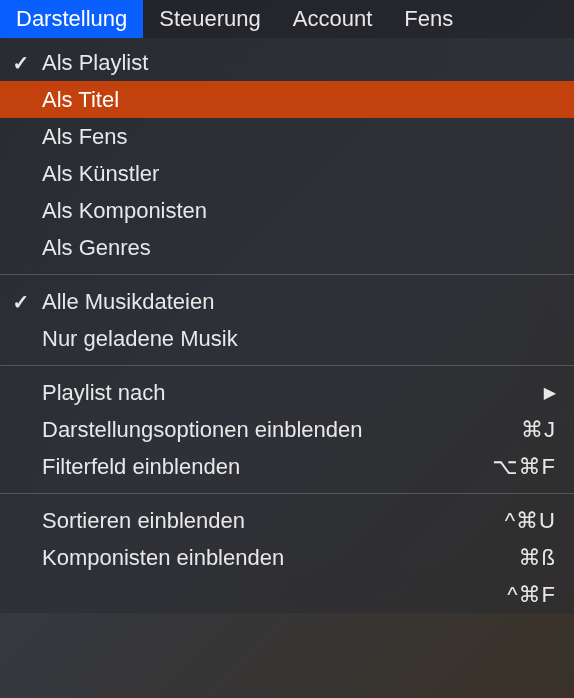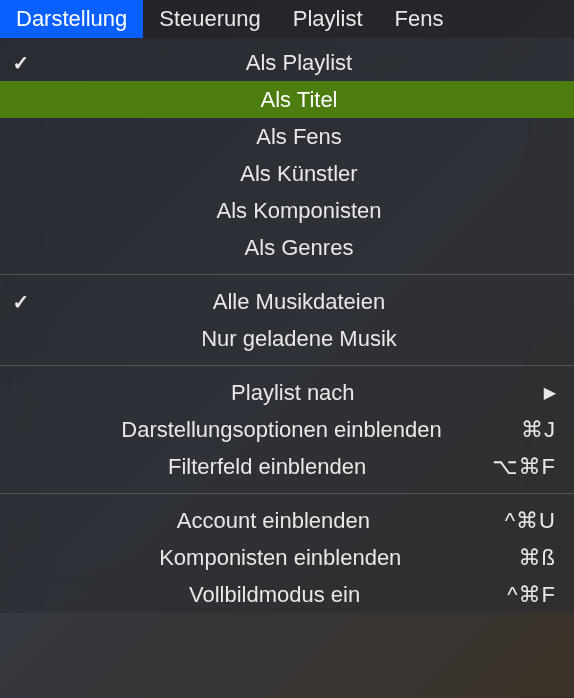--- a/index.html
+++ b/index.html
@@ -40,38 +40,37 @@
       padding-top: 6px;
     }
     .menu-item {
       display: flex;
       align-items: center;
       height: 37px;
       padding-right: 18px;
       position: relative;
     }
     .menu-item.highlighted {
-      background: #4d7c0f;
+      background: #c2410c;
       color: #fff;
     }
     .check-col {
       width: 42px;
       display: flex;
       justify-content: center;
       align-items: center;
       flex-shrink: 0;
     }
     .checkmark {
       font-size: 20px;
       font-weight: bold;
     }
     .menu-label {
       flex: 1;
       white-space: nowrap;
-      text-align: center;
     }
     .shortcut {
       margin-left: auto;
       white-space: nowrap;
       letter-spacing: 1px;
       text-align: right;
       font-size: 22px;
     }
     .submenu-arrow {
       margin-left: auto;
@@ -87,21 +86,21 @@
 <body>
 
 <div class="menubar">
   <div class="menubar-item active">
     <span>Darstellung</span>
   </div>
   <div class="menubar-item">
     <span>Steuerung</span>
   </div>
   <div class="menubar-item">
-    <span>Playlist</span>
+    <span>Account</span>
   </div>
   <div class="menubar-item">
     <span>Fens</span>
   </div>
 </div>
 
 <div class="dropdown">
 
   <div class="menu-item">
     <span class="check-col">
@@ -158,27 +157,26 @@
   <div class="menu-item">
     <span class="check-col"></span>
     <span class="menu-label">Filterfeld einblenden</span>
     <span class="shortcut">⌥⌘F</span>
   </div>
 
   <div class="separator"></div>
 
   <div class="menu-item">
     <span class="check-col"></span>
-    <span class="menu-label">Account einblenden</span>
+    <span class="menu-label">Sortieren einblenden</span>
     <span class="shortcut">^⌘U</span>
   </div>
   <div class="menu-item">
     <span class="check-col"></span>
     <span class="menu-label">Komponisten einblenden</span>
     <span class="shortcut">⌘ß</span>
   </div>
   <div class="menu-item">
     <span class="check-col"></span>
-    <span class="menu-label">Vollbildmodus ein</span>
     <span class="shortcut">^⌘F</span>
   </div>
 
 </div>
 
 </body></html>

